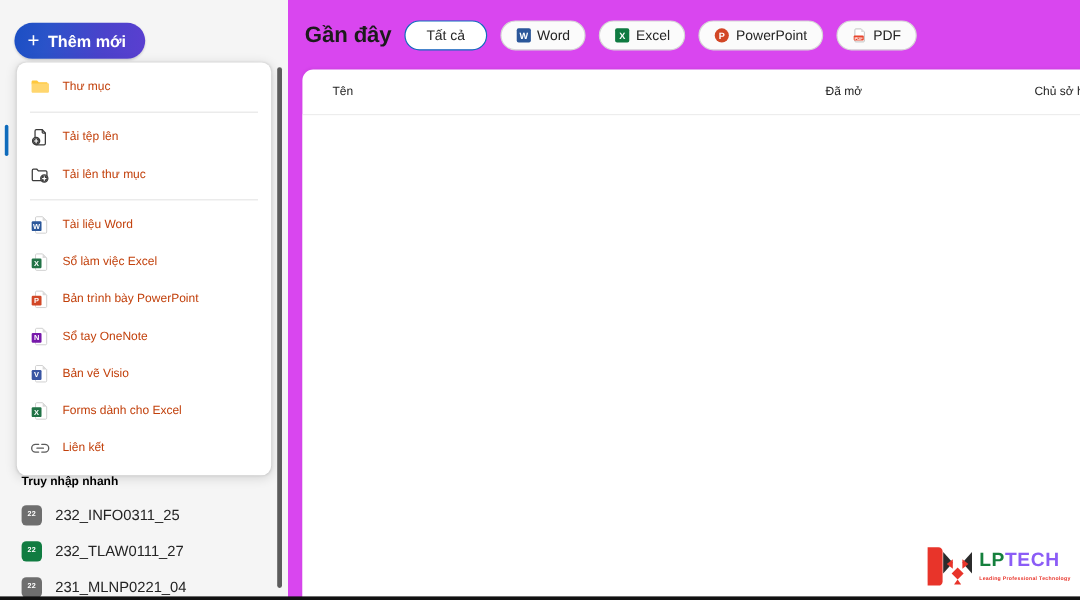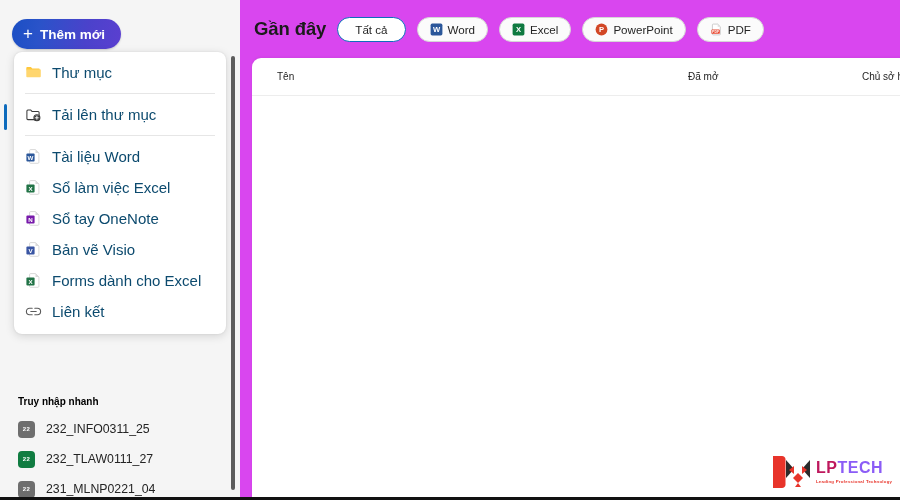--- a/index.html
+++ b/index.html
@@ -77,22 +77,22 @@
   .menu-item {
     display: flex;
     align-items: center;
     height: 31px;
     padding: 0 10px 0 11px;
     gap: 10px;
     cursor: pointer;
     background: transparent;
   }
   .menu-item .mi-label {
-    font-size: 15px;
-    color: #0c4a6e;
+    font-size: 10px;
+    color: #c2410c;
     white-space: nowrap;
     font-family: "Liberation Sans", sans-serif;
   }
   .menu-icon {
     width: 17px; height: 17px;
     flex: 0 0 17px;
     display: flex; align-items: center; justify-content: center;
   }
   .menu-sep {
     height: 1px;
@@ -246,21 +246,21 @@
   }
   #wm-mark { width: 44px; height: 38px; flex: 0 0 44px; }
   #wm-text { display: flex; flex-direction: column; justify-content: center; }
   #wm-name {
     font-size: 16px;
     font-weight: bold;
     letter-spacing: .5px;
     line-height: 1;
     font-family: "Liberation Sans", sans-serif;
   }
-  #wm-name .lp { color: #be185d; }
+  #wm-name .lp { color: #15803d; }
   #wm-name .tech { color: #8b5cf6; }
   #wm-tag {
     font-size: 4.3px;
     color: #e8342a;
     letter-spacing: .25px;
     margin-top: 3px;
     white-space: nowrap;
     font-weight: bold;
   }
   
@@ -293,20 +293,32 @@
           <svg viewBox="0 0 17 17" width="17" height="17">
             <path d="M1.3 4.2c0-.6.5-1.1 1.1-1.1h3.5l1.4 1.5h6.4c.6 0 1.1.5 1.1 1.1v.6H1.3z" fill="#ffc83d"></path>
             <path d="M1.3 5.6h14.5v6.6c0 .6-.5 1.1-1.1 1.1H2.4c-.6 0-1.1-.5-1.1-1.1z" fill="#ffd66e"></path>
           </svg>
         </span>
         <span class="mi-label">Thư mục</span>
       </div>
 
       <div class="menu-sep"></div>
 
+      <div class="menu-item">
+        <span class="menu-icon">
+          <svg viewBox="0 0 17 17" width="17" height="17" fill="none" stroke="#3b3b3b" stroke-width="1.05">
+            <path d="M10.2 2.1H5.3c-.6 0-1.1.5-1.1 1.1v10.4c0 .6.5 1.1 1.1 1.1h6.4c.6 0 1.1-.5 1.1-1.1V4.9z"></path>
+            <path d="M10.2 2.1v2.2c0 .4.3.7.7.7h2.0"></path>
+            <circle cx="5.1" cy="11.5" r="3.0" fill="#ffffff"></circle>
+            <circle cx="5.1" cy="11.5" r="2.6" fill="#3b3b3b" stroke="none"></circle>
+            <path d="M5.1 10v3M3.7 11.5h2.8" stroke="#ffffff" stroke-width="1" stroke-linecap="round"></path>
+          </svg>
+        </span>
+        <span class="mi-label">Tải tệp lên</span>
+      </div>
 
       <div class="menu-item">
         <span class="menu-icon">
           <svg viewBox="0 0 17 17" width="17" height="17" fill="none" stroke="#3b3b3b" stroke-width="1.05">
             <path d="M1.9 5.0c0-.6.5-1.0 1.0-1.0h2.8l1.3 1.4h6.1c.6 0 1.0.5 1.0 1.0v6.2c0 .6-.5 1.0-1.0 1.0H2.9c-.6 0-1.0-.5-1.0-1.0z"></path>
             <circle cx="11.9" cy="11.8" r="3.0" fill="#ffffff"></circle>
             <circle cx="11.9" cy="11.8" r="2.6" fill="#3b3b3b" stroke="none"></circle>
             <path d="M11.9 10.3v3M10.5 11.8h2.8" stroke="#ffffff" stroke-width="1" stroke-linecap="round"></path>
           </svg>
         </span>
@@ -332,20 +344,31 @@
           <svg viewBox="0 0 17 17" width="17" height="17">
             <path d="M5.5 1.6h5.0l3.4 3.4v9.4c0 .5-.4.9-.9.9H5.5c-.5 0-.9-.4-.9-.9V2.5c0-.5.4-.9.9-.9z" fill="#ffffff" stroke="#c8c8c8" stroke-width=".7"></path>
             <path d="M10.5 1.6l3.4 3.4h-3.4z" fill="#dadada"></path>
             <rect x="1.4" y="5.4" width="8.2" height="8.2" rx="1" fill="#217346"></rect>
             <text x="5.5" y="11.5" font-size="6.2" font-family="Liberation Sans, sans-serif" font-weight="bold" fill="#ffffff" text-anchor="middle">X</text>
           </svg>
         </span>
         <span class="mi-label">Sổ làm việc Excel</span>
       </div>
 
+      <div class="menu-item">
+        <span class="menu-icon">
+          <svg viewBox="0 0 17 17" width="17" height="17">
+            <path d="M5.5 1.6h5.0l3.4 3.4v9.4c0 .5-.4.9-.9.9H5.5c-.5 0-.9-.4-.9-.9V2.5c0-.5.4-.9.9-.9z" fill="#ffffff" stroke="#c8c8c8" stroke-width=".7"></path>
+            <path d="M10.5 1.6l3.4 3.4h-3.4z" fill="#dadada"></path>
+            <rect x="1.4" y="5.4" width="8.2" height="8.2" rx="1" fill="#d24726"></rect>
+            <text x="5.5" y="11.5" font-size="6.2" font-family="Liberation Sans, sans-serif" font-weight="bold" fill="#ffffff" text-anchor="middle">P</text>
+          </svg>
+        </span>
+        <span class="mi-label">Bản trình bày PowerPoint</span>
+      </div>
 
       <div class="menu-item">
         <span class="menu-icon">
           <svg viewBox="0 0 17 17" width="17" height="17">
             <path d="M5.5 1.6h5.0l3.4 3.4v9.4c0 .5-.4.9-.9.9H5.5c-.5 0-.9-.4-.9-.9V2.5c0-.5.4-.9.9-.9z" fill="#ffffff" stroke="#c8c8c8" stroke-width=".7"></path>
             <path d="M10.5 1.6l3.4 3.4h-3.4z" fill="#dadada"></path>
             <rect x="1.4" y="5.4" width="8.2" height="8.2" rx="1" fill="#7719aa"></rect>
             <text x="5.5" y="11.5" font-size="6.2" font-family="Liberation Sans, sans-serif" font-weight="bold" fill="#ffffff" text-anchor="middle">N</text>
           </svg>
         </span>

